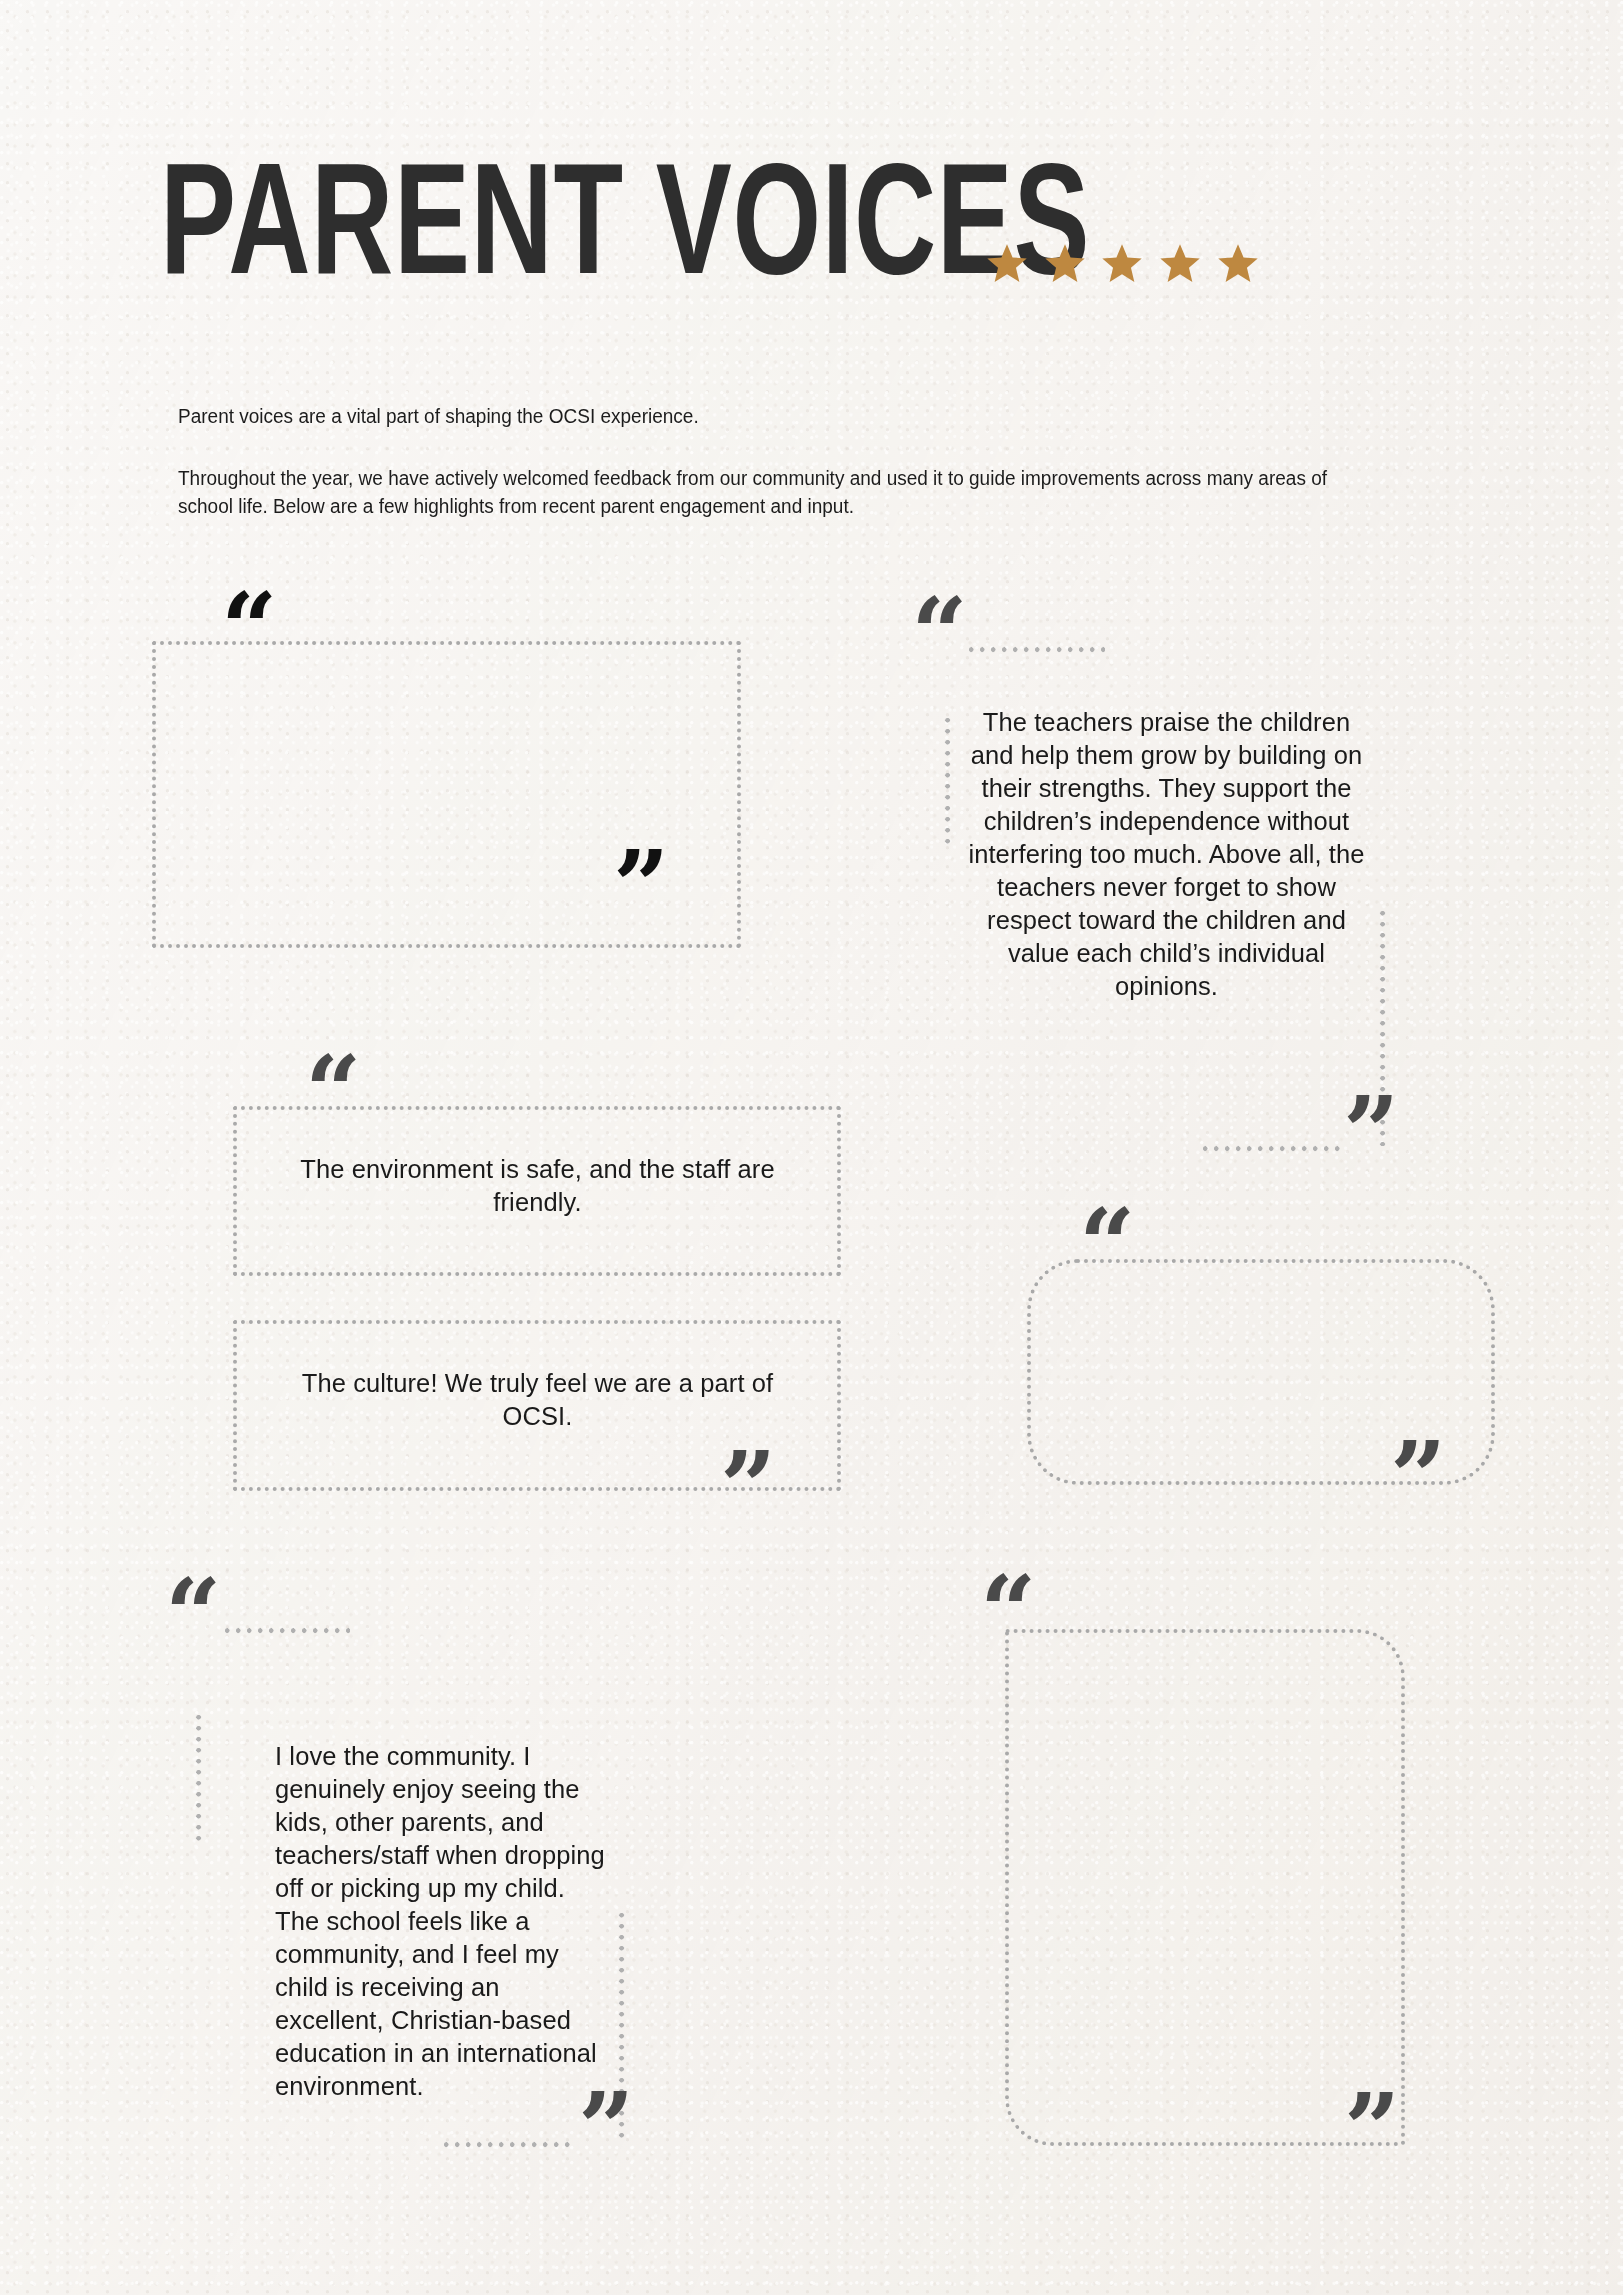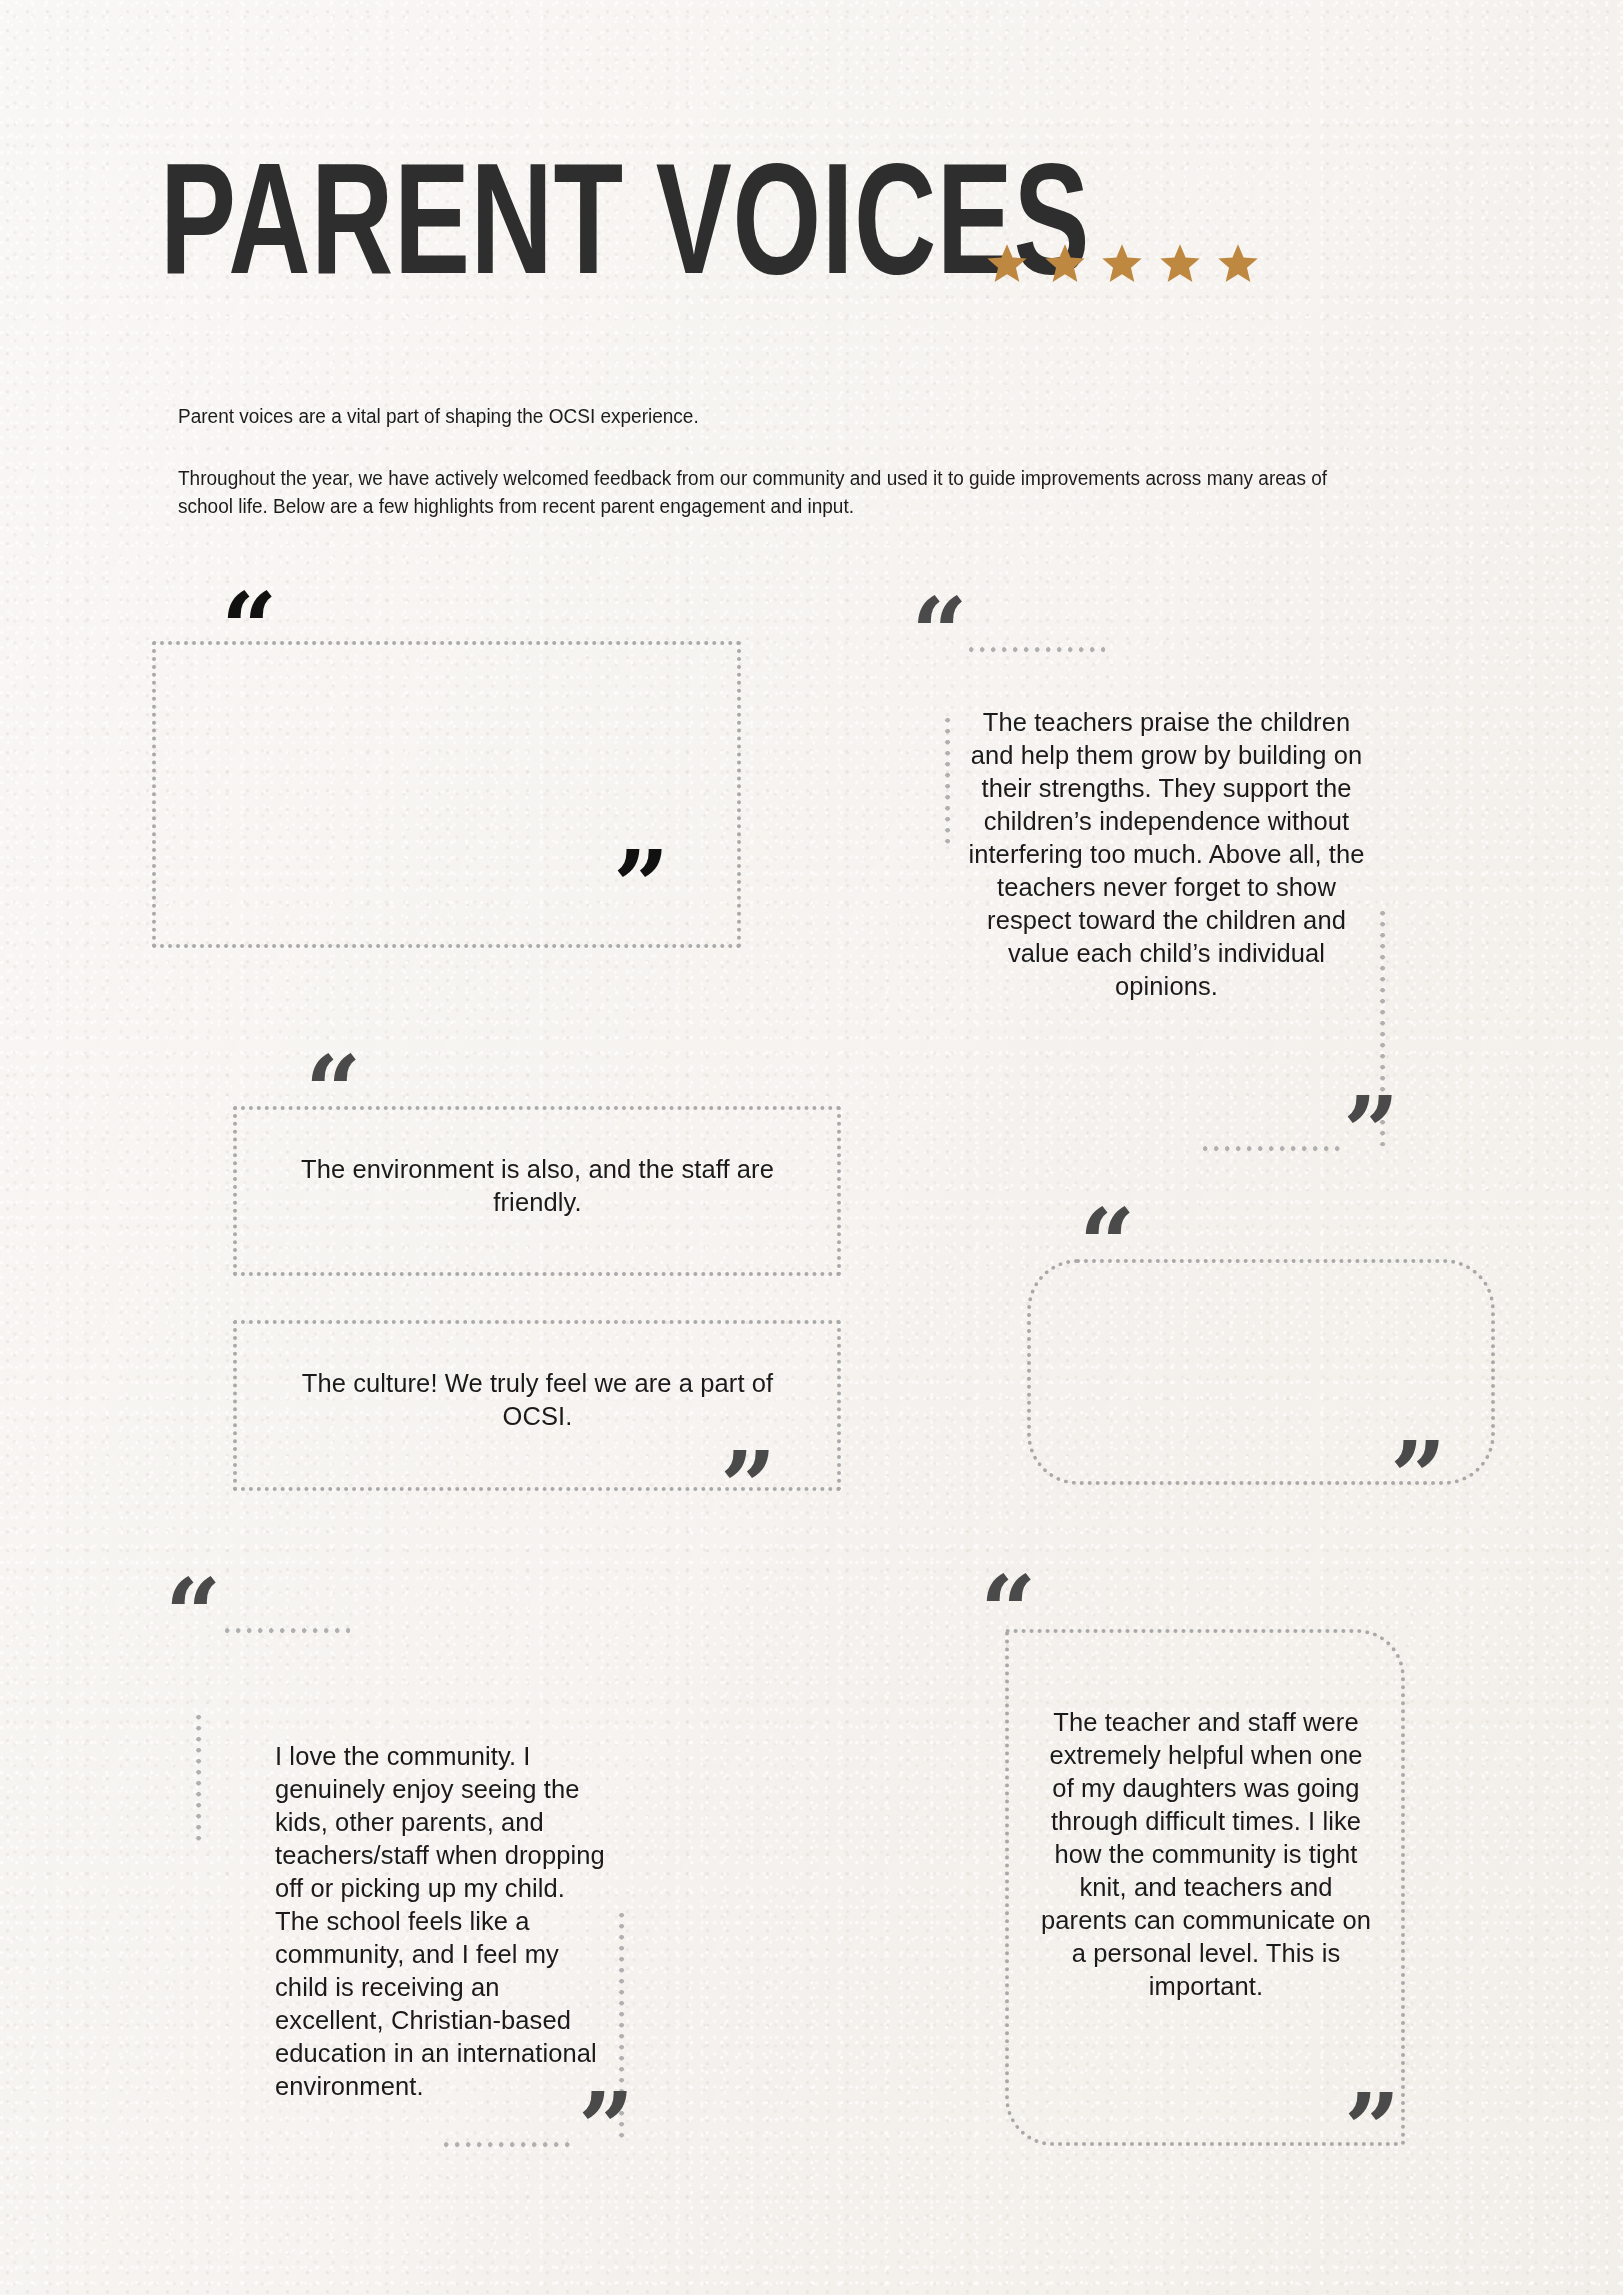--- a/index.html
+++ b/index.html
@@ -149,21 +149,21 @@
   <div class="edge vert" style="left:458px; top:262px; height:236px;"></div>
   <div class="edge" style="left:281px; top:497px; width:141px;"></div>
   <div class="qmark qopen" style="left:-9.8px; top:-64px;">“</div>
   <div class="qmark qclose" style="left:422px; top:435px;">”</div>
   <div class="qc-text" style="left:46px; top:58px; width:399px;">The teachers praise the children and help them grow by building on their strengths. They support the children’s independence without interfering too much. Above all, the teachers never forget to show respect toward the children and value each child’s individual opinions.</div>
 </div>
 
 <div class="quote-card" style="left:233px; top:1106px; width:608px; height:170px;">
   <div class="qc-border"></div>
   <div class="qmark qopen" style="left:72px; top:-64px;">“</div>
-  <div class="qc-text" style="left:33px; top:47px; width:543px;">The environment is also, and the staff are friendly.</div>
+  <div class="qc-text" style="left:33px; top:47px; width:543px;">The environment is safe, and the staff are friendly.</div>
 </div>
 
 <div class="quote-card" style="left:233px; top:1320px; width:608px; height:171px;">
   <div class="qc-border"></div>
   <div class="qmark qclose" style="left:487px; top:118px;">”</div>
   <div class="qc-text" style="left:33px; top:47px; width:543px;">The culture! We truly feel we are a part of OCSI.</div>
 </div>
 
 <div class="quote-card" style="left:1027px; top:1259px; width:468px; height:226px;">
   <div class="qc-border rounded"></div>
@@ -178,15 +178,14 @@
   <div class="edge" style="left:265px; top:512px; width:131px;"></div>
   <div class="qmark qopen" style="left:-13px; top:-64px;">“</div>
   <div class="qmark qclose" style="left:400px; top:450px;">”</div>
   <div class="qc-text left-al" style="left:97px; top:111px; width:337px;">I love the community. I genuinely enjoy seeing the kids, other parents, and teachers/staff when dropping off or picking up my child. The school feels like a community, and I feel my child is receiving an excellent, Christian-based education in an international environment.</div>
 </div>
 
 <div class="quote-card" style="left:1005px; top:1629px; width:400px; height:517px;">
   <div class="qc-border" style="border-top-right-radius:48px; border-bottom-left-radius:48px;"></div>
   <div class="qmark qopen" style="left:-25px; top:-67px;">“</div>
   <div class="qmark qclose" style="left:339px; top:451px;">”</div>
-  <div class="qc-text" style="left:31px; top:77px; width:340px;">The teacher and staff were extremely helpful when one of my daughters was going through difficult times. I like how the community is tight knit, and teachers and parents can communicate on a personal level. This is important.</div>
 </div>
 
 
 </body></html>

